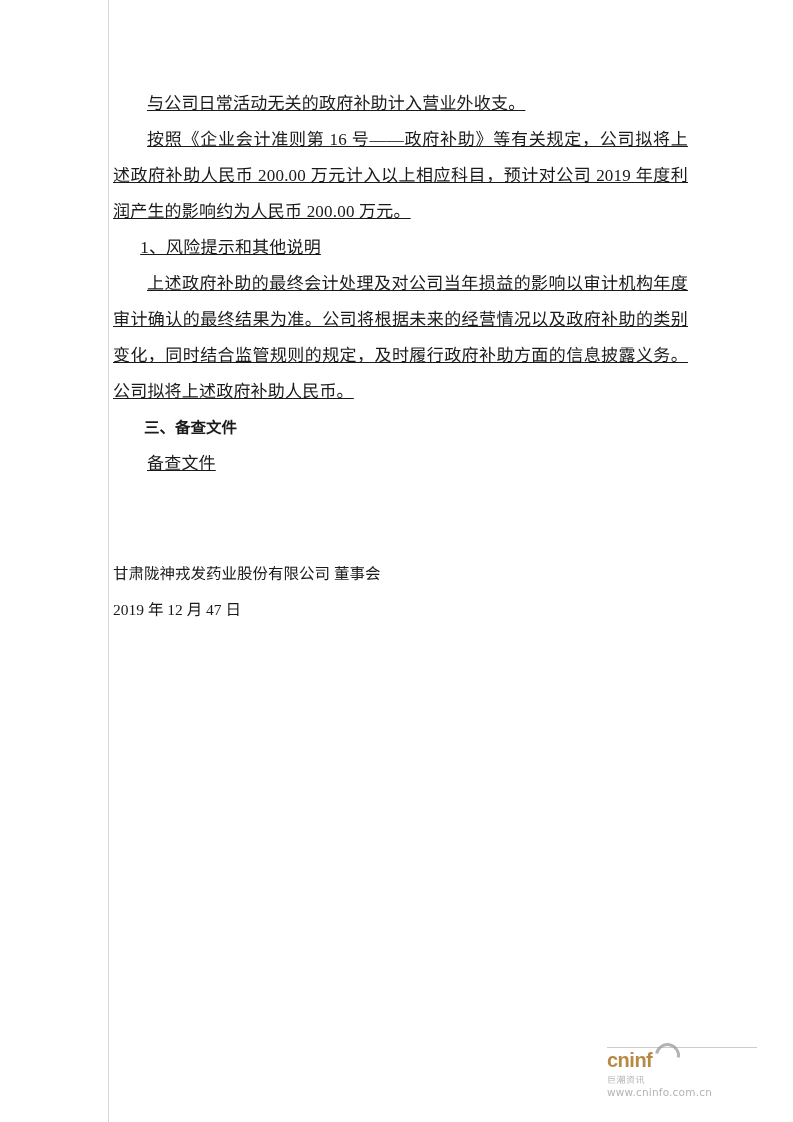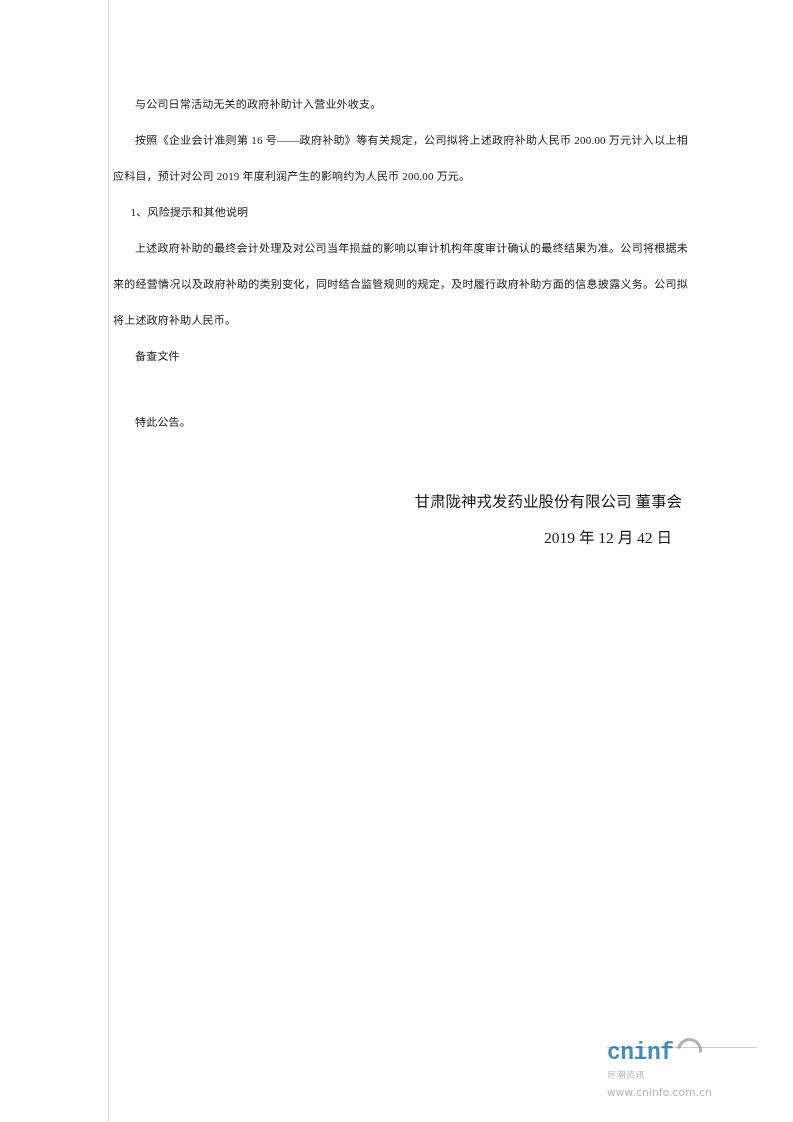--- a/index.html
+++ b/index.html
@@ -37,25 +37,26 @@
 
   .content {
     position: absolute;
     left: 113px;
     top: 86px;
     width: 575px;
   }
 
   p.para {
     margin: 0 0 0 0;
-    font-size: 11px;
+    font-size: 17px;
     line-height: 36px;
     text-align: justify;
     text-justify: inter-ideograph;
     letter-spacing: 0.2px;
+    text-decoration: underline;
   }
 
   p.indent {
     text-indent: 2em;
   }
 
   p.indent-small {
     text-indent: 1.6em;
   }
 
@@ -63,21 +64,21 @@
     font-weight: bold;
     text-indent: 2em;
     font-size: 15.5px;
     line-height: 36px;
     margin: 0;
   }
   .spacer-md { height: 30px; }
 
   .signoff {
     margin-top: 44px;
-    text-align: right;
+    text-align: left;
     font-size: 15.5px;
     line-height: 36px;
     padding-right: 6px;
   }
   .signoff .line2 {
     padding-right: 10px;
   }
 
   
   .footer-logo {
@@ -85,23 +86,23 @@
     right: 36px;
     bottom: 24px;
     width: 150px;
     text-align: left;
     opacity: 0.75;
   }
   .footer-logo .brand {
     display: flex;
     align-items: flex-end;
     gap: 3px;
-    color: #0369a1;
-    font-family: Liberation Mono, monospace;
-    font-size: 23px;
+    color: #a16207;
+    font-family: Liberation Sans, sans-serif;
+    font-size: 20px;
     font-weight: bold;
     letter-spacing: -0.5px;
     line-height: 1;
   }
   .footer-logo .brand .mark {
     display: inline-block;
     width: 19px;
     height: 19px;
     border: 3px solid #9a9a9a;
     border-radius: 50%;
@@ -114,21 +115,20 @@
     color: #9a9a9a;
     font-family: Liberation Mono, monospace;
     font-size: 9px;
     margin-top: 3px;
     letter-spacing: 0.5px;
   }
   .footer-logo .url {
     color: #9a9a9a;
     font-family: "DejaVu Sans", sans-serif;
     font-size: 10.5px;
-    margin-top: 5px;
     letter-spacing: 0.2px;
   }
   .footer-rule {
     position: absolute;
     right: 36px;
     bottom: 74px;
     width: 150px;
     height: 1px;
     background: #cccccc;
   }
@@ -144,30 +144,30 @@
 
     <p class="para indent">与公司日常活动无关的政府补助计入营业外收支。</p>
 
 
     <p class="para indent">按照《企业会计准则第 16 号——政府补助》等有关规定，公司拟将上述政府补助人民币 200.00 万元计入以上相应科目，预计对公司 2019 年度利润产生的影响约为人民币 200.00 万元。</p>
 
     <p class="para indent-small">1、风险提示和其他说明</p>
 
     <p class="para indent">上述政府补助的最终会计处理及对公司当年损益的影响以审计机构年度审计确认的最终结果为准。公司将根据未来的经营情况以及政府补助的类别变化，同时结合监管规则的规定，及时履行政府补助方面的信息披露义务。公司拟将上述政府补助人民币。</p>
 
+    <p class="section-head">三、备查文件</p>
 
     <p class="para indent">备查文件</p>
 
     <div class="spacer-md"></div>
 
-    <p class="para indent">特此公告。</p>
 
     <div class="signoff">
       <div class="line1">甘肃陇神戎发药业股份有限公司  董事会</div>
-      <div class="line2">2019 年 12 月 42 日</div>
+      <div class="line2">2019 年 12 月 47 日</div>
     </div>
 
   </div>
 
   <div class="footer-rule"></div>
 
   <div class="footer-logo">
     <div class="brand">
       <span>cninf</span>
       <span class="mark"></span>

